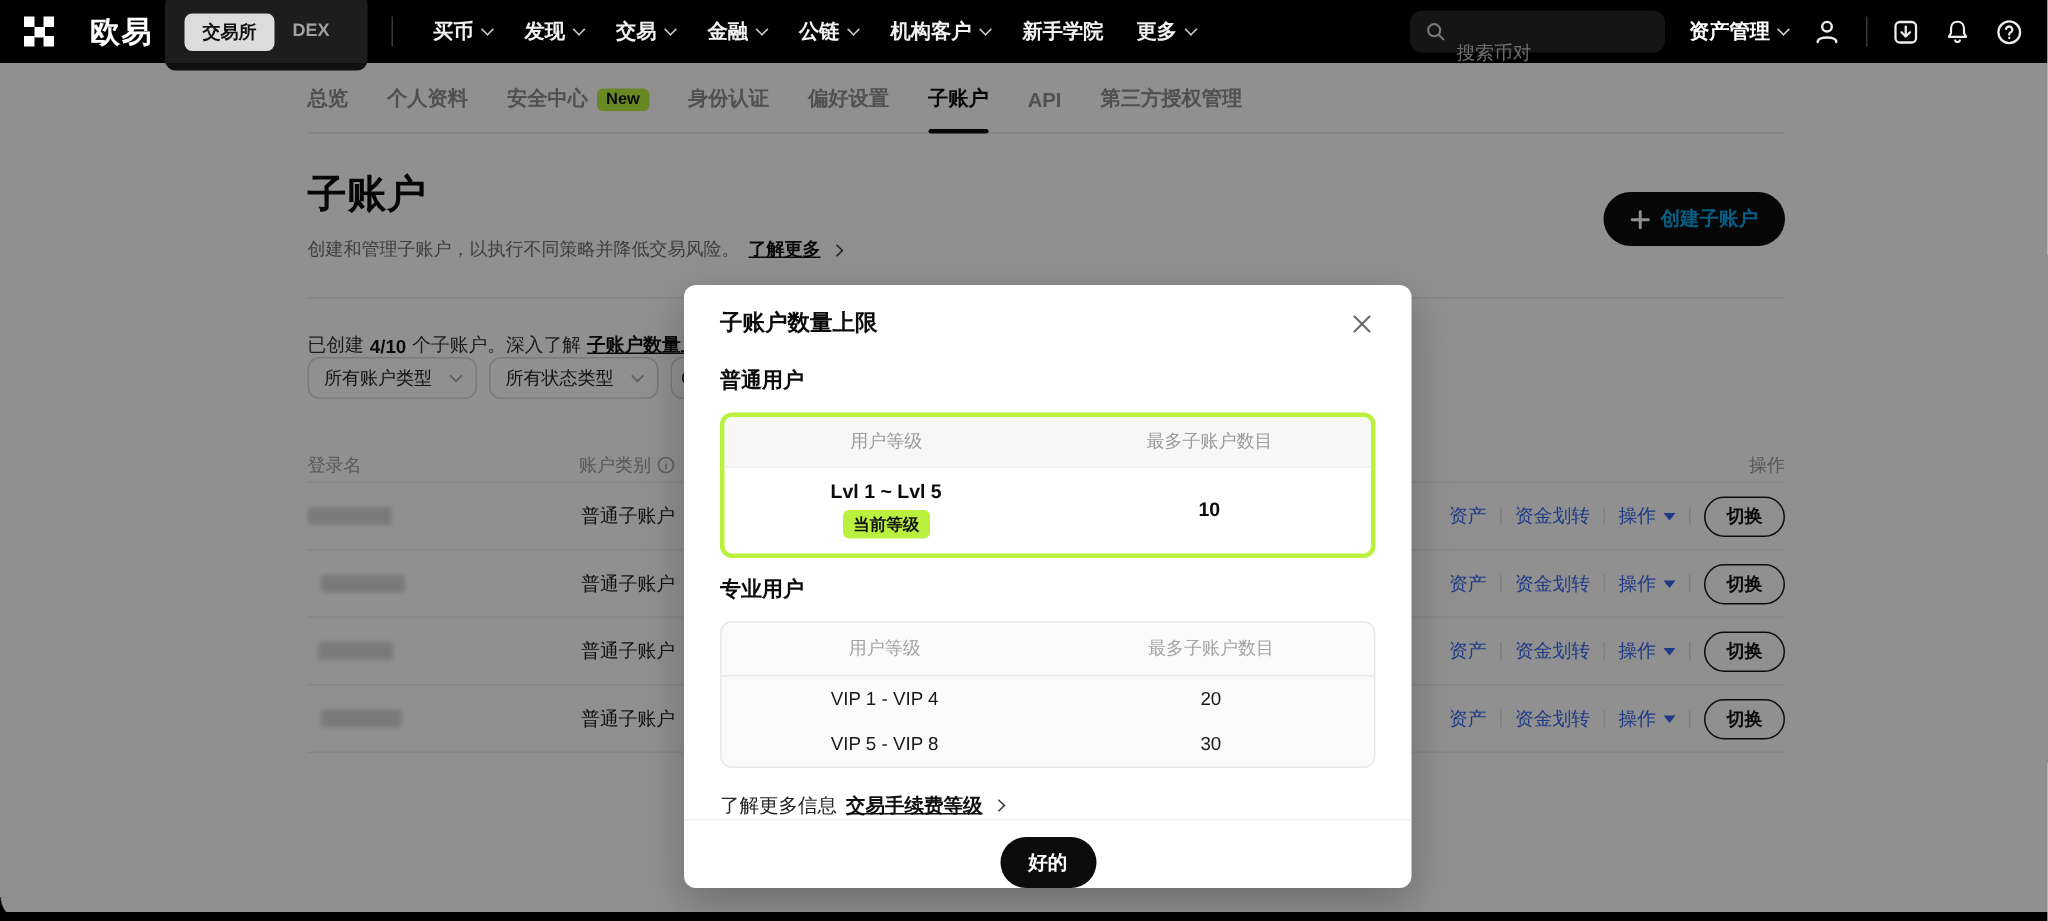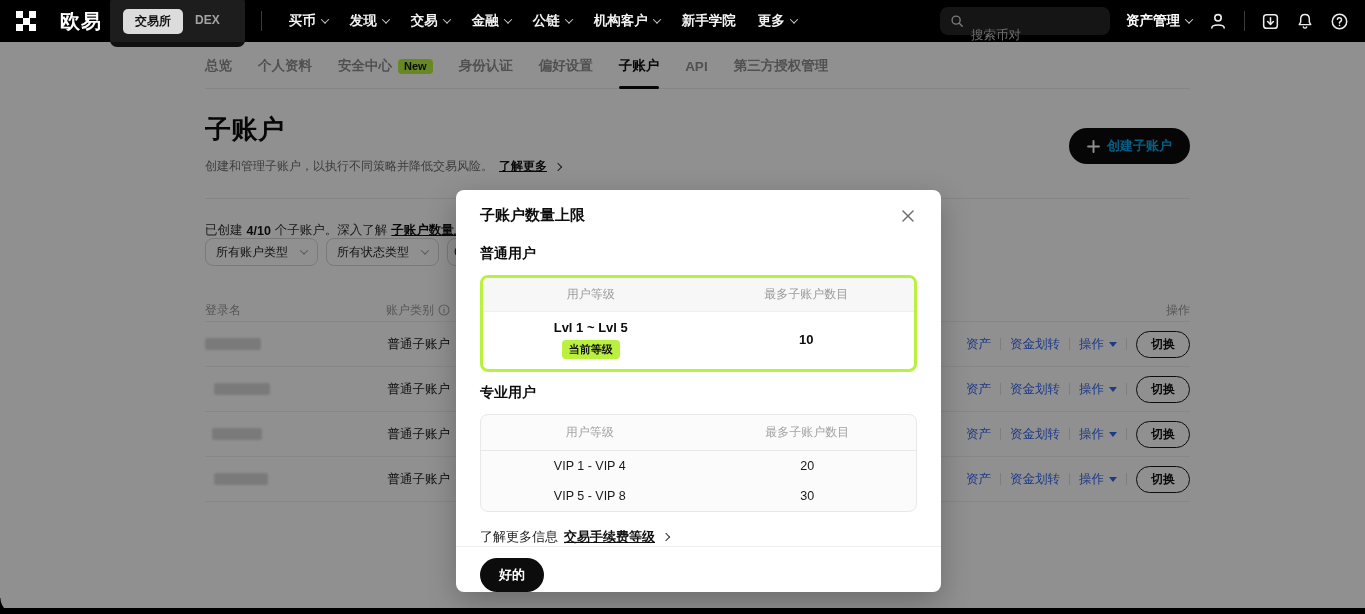--- a/index.html
+++ b/index.html
@@ -99,21 +99,21 @@
   .lt-level { font-size:13px; font-weight:700; }
   .cur-badge { background:#b9f13e; color:#131313; font-size:11px; font-weight:700; padding:2px 7px; border-radius:4px; }
   .lt-max { font-size:13px; font-weight:700; }
   .pro-table { margin-top:12px; border:1px solid #e8e8e8; border-radius:8px; background:#fbfbfb; overflow:hidden; }
   .pt-head { display:flex; border-bottom:1px solid #e8e8e8; }
   .pt-head span { flex:1; text-align:center; font-size:12px; color:#a3a3a3; padding:9px 0; }
   .pt-row { display:flex; }
   .pt-row span { flex:1; text-align:center; font-size:12.5px; color:#1a1a1a; padding:8px 0; }
   .modal-note { margin-top:16px; font-size:13px; color:#222; display:flex; align-items:center; gap:6px; }
   .modal-note .link-dark { font-weight:600; }
-  .modal-foot { border-top:1px solid #eee; padding:11px 24px 14px; display:flex; justify-content:flex-start; }
+  .modal-foot { border-top:1px solid #eee; padding:11px 24px 14px; display:flex; justify-content:center; }
   .ok-btn { background:#0c0c0c; color:#fff; border:none; border-radius:17px; padding:8px 19px;
     font-size:13px; font-weight:600; font-family:inherit; cursor:pointer; }
   
   .win-bottom { position:absolute; left:0; right:0; bottom:0; height:6px; background:#000; z-index:40; }
   .win-corner { position:absolute; left:0; bottom:0; width:16px; height:16px; z-index:40;
     background:radial-gradient(circle 16px at 100% 0%, transparent 0 15px, #000 16px); }
 </style>
 </head>
 <body>
 

